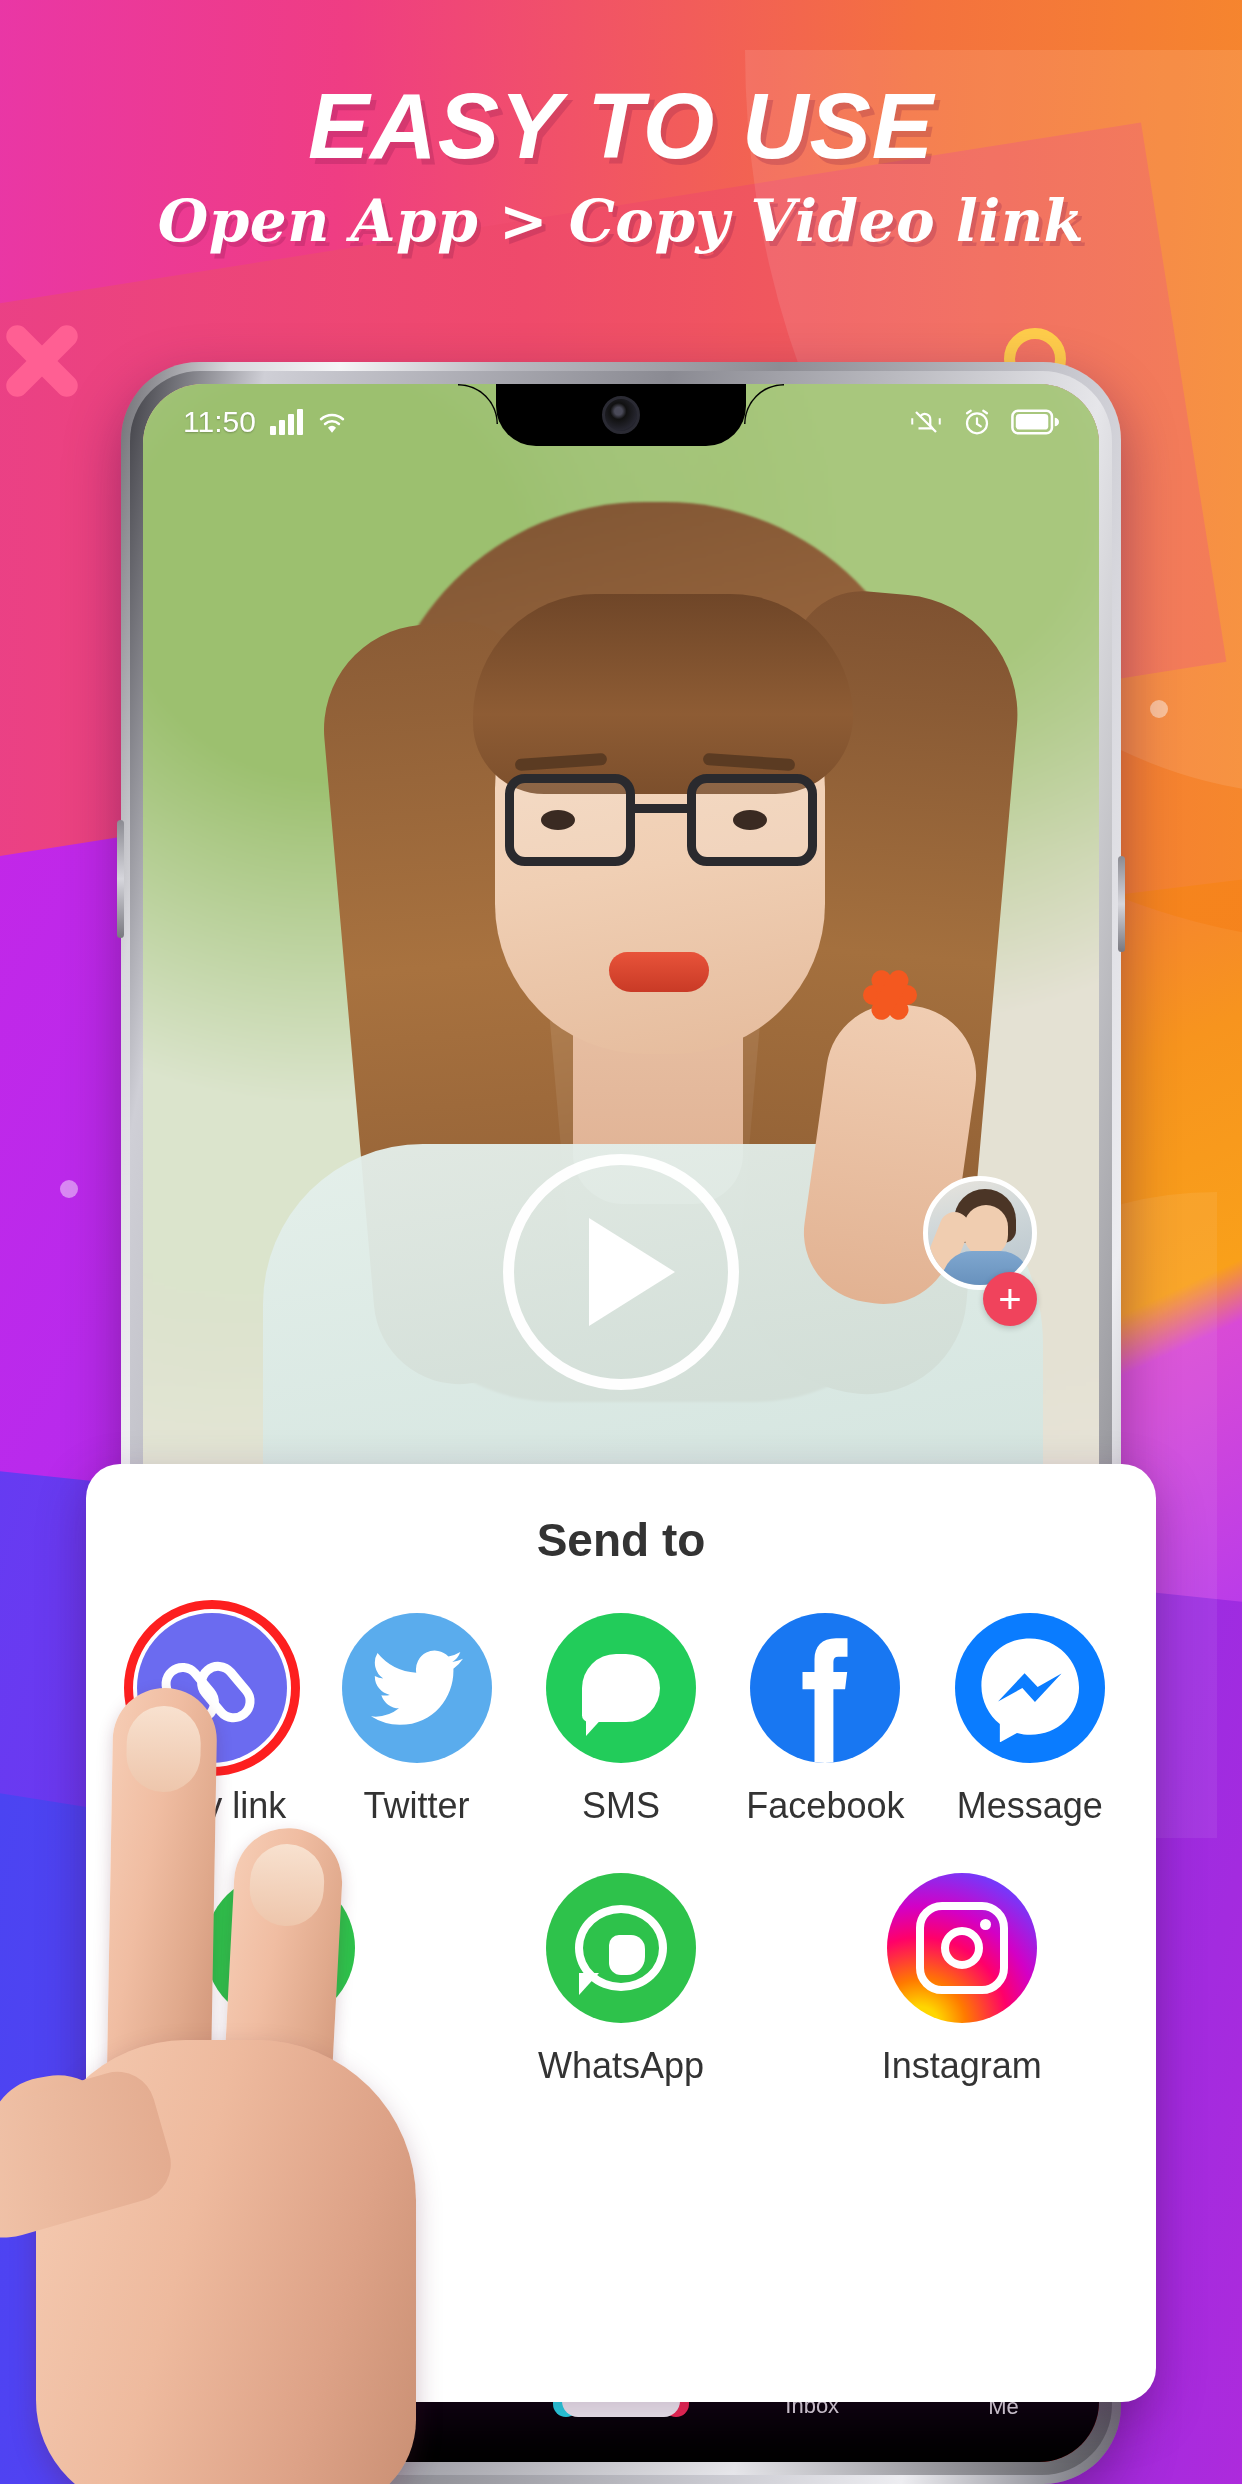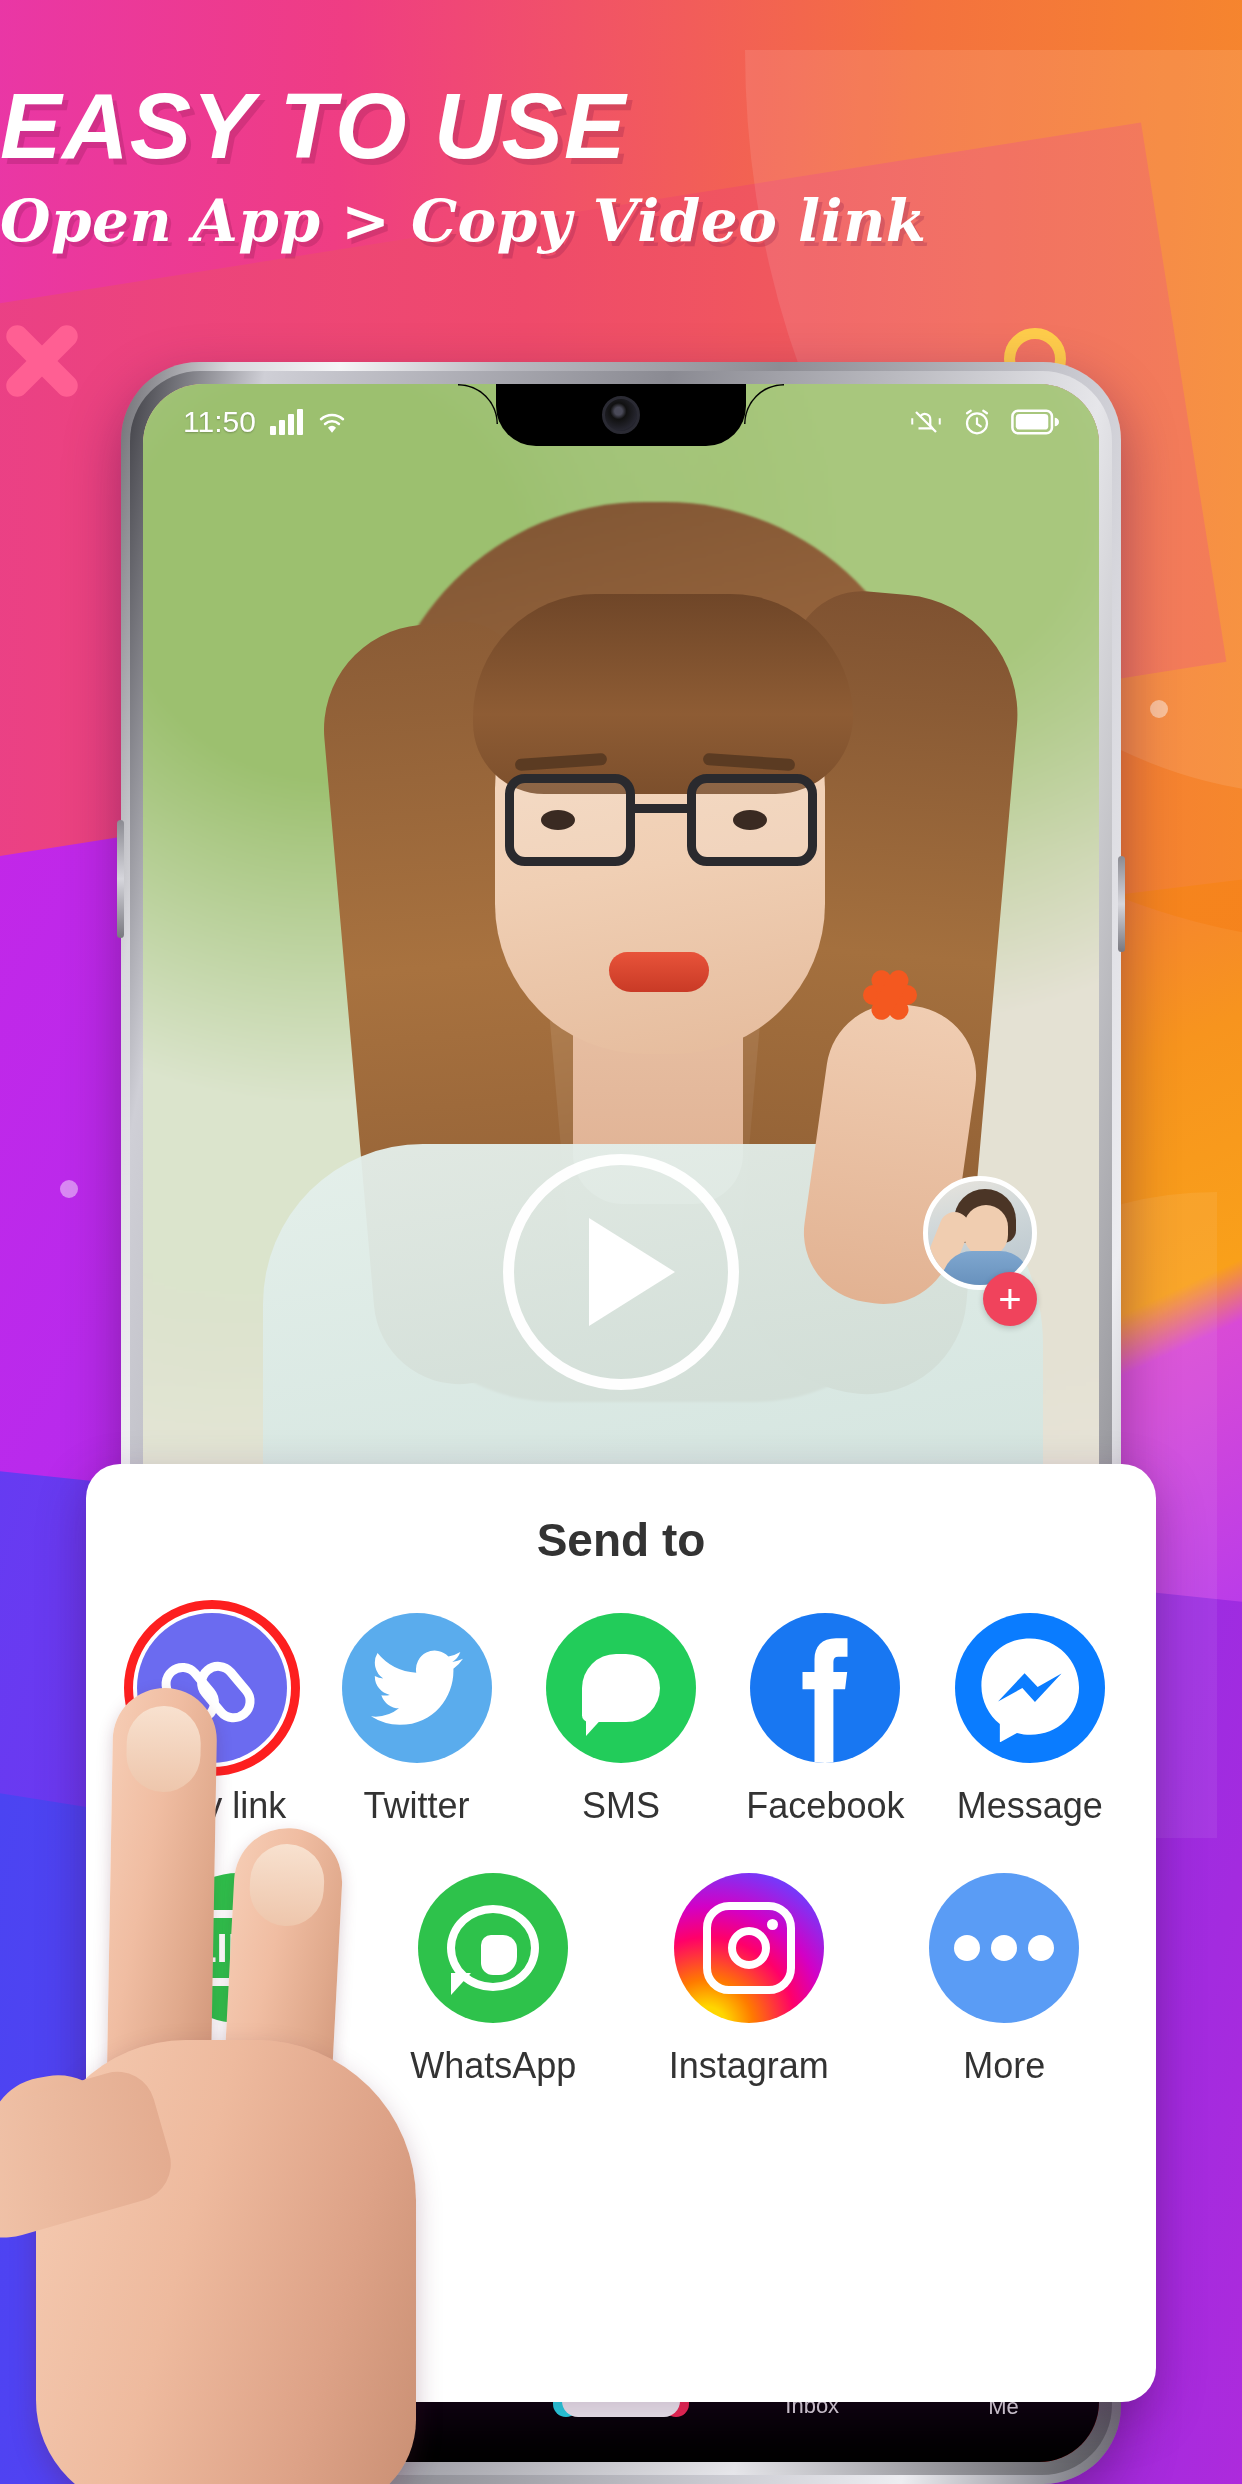--- a/index.html
+++ b/index.html
@@ -101,21 +101,21 @@
     position:absolute; left:1004px; top:328px;
     width:62px; height:62px; border-radius:50%;
     border:11px solid #ffd24a; opacity:.95;
   }
   .deco-dot{
     position:absolute; width:18px; height:18px; border-radius:50%;
     background:rgba(255,255,255,.45);
   }
 
   
-  .headings{ position:absolute; left:0; right:0; top:78px; text-align:left; z-index:5; }
+  .headings{ position:absolute; left:0; right:0; top:78px; text-align:center; z-index:5; }
   .h-main{
     font-family:"Liberation Sans", sans-serif;
     font-weight:bold; font-style:italic;
     font-size:92px; letter-spacing:1px;
     color:#fff;
     text-shadow: 5px 6px 0 rgba(120,20,70,.22);
     line-height:1.05;
   }
   .h-sub{
     margin-top:12px;
@@ -687,28 +687,20 @@
     <div class="cell">
       <div class="ic ic-instagram">
         <div class="ig">
             <i></i>
             <b></b>
           </div>
       </div>
       <span class="lbl">Instagram</span>
     </div>
 
-    <div class="cell">
-      <div class="ic ic-more">
-        <i></i>
-          <i></i>
-          <i></i>
-      </div>
-      <span class="lbl">More</span>
-    </div>
 
   </div>
 </div>
 
 <div id="hand">
   <div class="fing f-index"></div>
   <div class="fing f-mid"></div>
   <div class="palm"></div>
   <div class="knuck"></div>
   <div class="thumb"></div>

